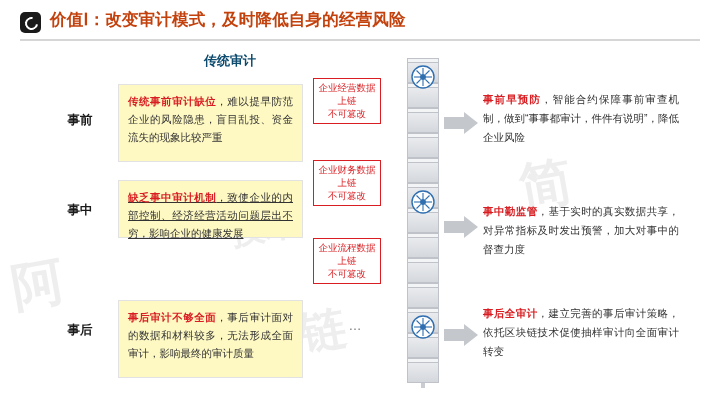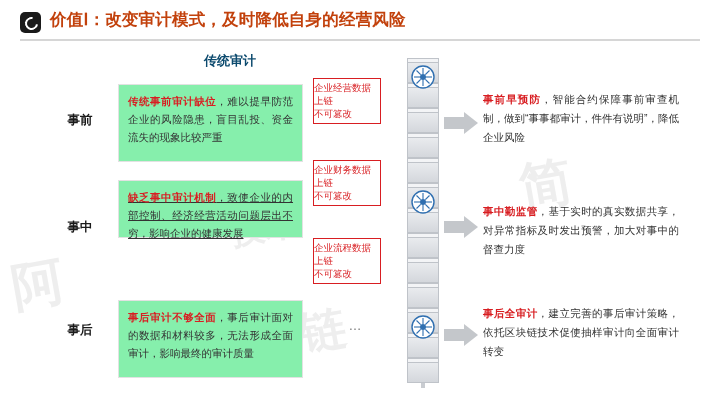--- a/index.html
+++ b/index.html
@@ -92,29 +92,29 @@
   .row-label {
     position: absolute;
     left: 46px;
     width: 68px;
     text-align: center;
     font-size: 12.5px;
     font-weight: bold;
     color: #1a1a1a;
   }
   .rl1 { top: 112px; }
-  .rl2 { top: 219px; }
+  .rl2 { top: 202px; }
   .rl3 { top: 322px; }
 
   
   .lbox {
     position: absolute;
     left: 118px;
     width: 185px;
-    background: #86efac;
+    background: #fef9c3;
     border: 1px solid #e2e2e2;
     box-sizing: border-box;
     padding: 7px 9px 11px 9px;
     font-size: 10.5px;
     line-height: 18px;
     color: #333333;
     text-align: justify;
   }
   .lbox .em { color: #d81e22; font-weight: bold; }
   .lb1 { top: 84px;  height: 78px; }
@@ -137,20 +137,21 @@
   .rb3 { top: 304px; }
 
   
   .callout {
     position: absolute;
     left: 313px;
     width: 68px;
     border: 1px solid #d81e22;
     box-sizing: border-box;
     background: #ffffff;
+    text-align: center;
     font-size: 9.5px;
     line-height: 13px;
     color: #d81e22;
     padding: 2px 0 3px 0;
   }
   .co1 { top: 78px; }
   .co2 { top: 160px; }
   .co3 { top: 238px; }
   .co-dots {
     position: absolute;

